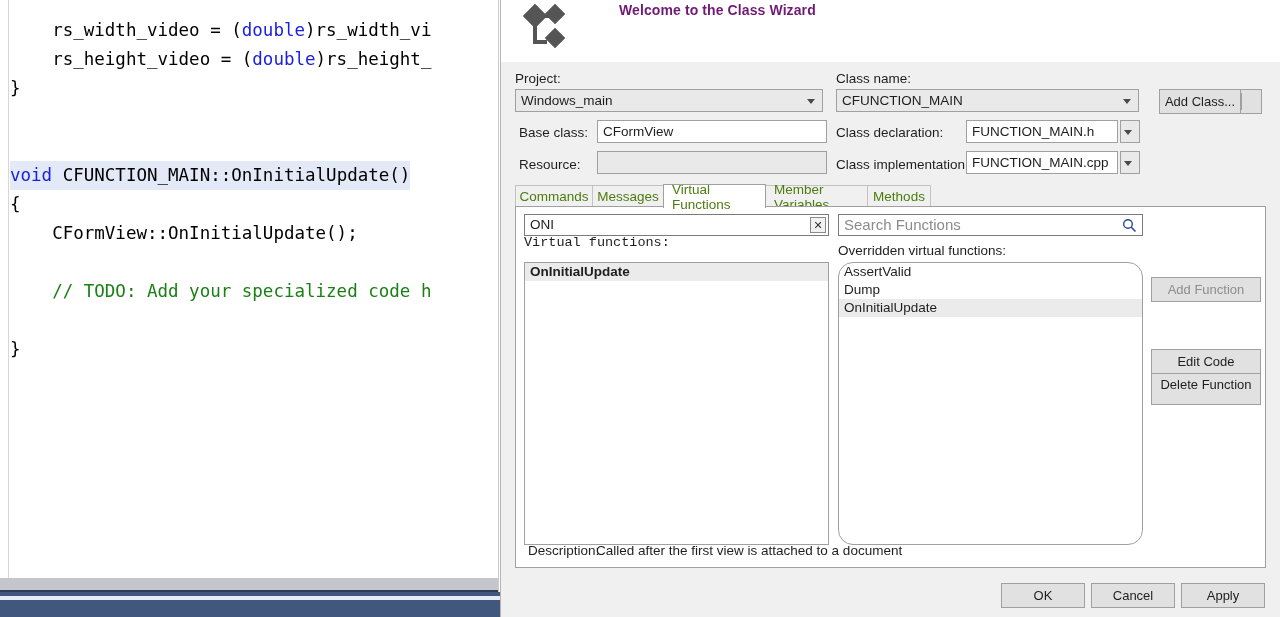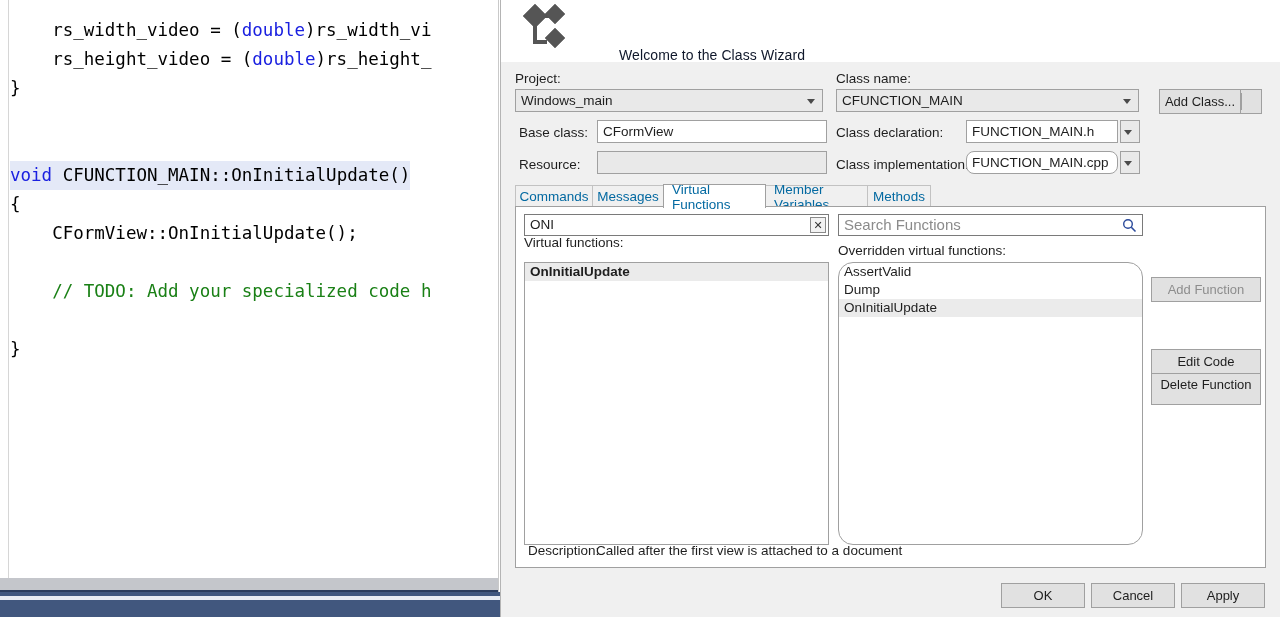--- a/index.html
+++ b/index.html
@@ -67,23 +67,22 @@
   .dlg-header {
     position: absolute; left:0; top:0; width:779px; height:62px;
     background: #ffffff;
     border-bottom: 1px solid #e4e4e4;
   }
   .dlg-header .wiz-icon {
     position:absolute; left:8px; top:2px; width:58px; height:50px;
   }
   .dlg-header .wiz-title {
     position:absolute; left:118px; top:2px;
-    font-size: 14px; font-weight: normal; color:#0f172a;
+    font-size: 14px; font-weight: bold; color:#701a75;
     letter-spacing: .1px;
-    margin-top: 45px;
   }
 
   .dlg-body {
     position:absolute; left:0; top:62px; width:779px; height:510px;
     background:#f0f0f0;
   }
 
   label.fld {
     position:absolute; font-size:13.5px; color:#1e1e1e; white-space:nowrap;
   }
@@ -135,21 +134,21 @@
     content:""; position:absolute; left:0px; top:3px; bottom:3px; width:1px; background:#a0a0a0;
   }
 
   
   .tabstrip {
     position:absolute; left:14px; top:122px; width:751px; height:23px;
   }
   .tab {
     position:absolute; top:1px; height:22px; box-sizing:border-box;
     border:1px solid #c2c2c2; border-bottom:none;
-    background:#f0f0f0; color:#0369a1; font-size:13.5px;
+    background:#f0f0f0; color:#4d7c0f; font-size:13.5px;
     display:flex; align-items:center; justify-content:center;
     padding:0 8px;
   }
   .tab.active {
     top:0px; height:24px; background:#ffffff; border-color:#a0a0a0;
     z-index:5; font-size:13.5px;
   }
 
   .tabpanel {
     position:absolute; left:14px; top:144px; width:751px; height:362px;
@@ -262,21 +261,21 @@
 
       <label class="fld" style="left:335px; top:63px;">Class declaration:</label>
       <div class="txt" style="left:465px; top:58px; width:152px; height:23px; line-height:21px;">
         <span>FUNCTION_MAIN.h</span>
       </div>
       <div class="dropbtn" style="left:619px; top:58px; width:20px; height:23px;">
         <span class="arrow"></span>
       </div>
 
       <label class="fld" style="left:335px; top:95px;">Class implementation:</label>
-      <div class="txt" style="left:465px; top:89px; width:152px; height:23px; line-height:21px;border-radius:8px;">
+      <div class="txt" style="left:465px; top:89px; width:152px; height:23px; line-height:21px;">
         <span>FUNCTION_MAIN.cpp</span>
       </div>
       <div class="dropbtn" style="left:619px; top:89px; width:20px; height:23px;">
         <span class="arrow"></span>
       </div>
 
       <div class="tabstrip" id="tabstrip">
           <div class="tab" style="left: 0px; width: 78px;">
             <span>Commands</span>
           </div>
@@ -304,21 +303,21 @@
         <div class="searchbox" style="left:322px; top:7px; width:305px; height:22px;">
           <span>Search Functions</span>
           <span class="magnifier">
             <svg width="15" height="15" viewBox="0 0 15 15">
               <circle cx="6" cy="6" r="4.3" stroke="#2b4a9b" stroke-width="1.4" fill="none"></circle>
               <line x1="9.3" y1="9.3" x2="13.5" y2="13.5" stroke="#2b4a9b" stroke-width="1.6"></line>
             </svg>
           </span>
         </div>
 
-        <div class="listlabel" style="left:8px; top:28px;">Virtual functions:</div>
+        <div class="listlabel" style="left:8px; top:28px;font-family:Liberation Mono, monospace;">Virtual functions:</div>
         <div class="listbox" id="vf-list" style="left:8px; top:55px; width:305px; height:283px;">
             <div class="listitem selbold">OnInitialUpdate</div>
           </div>
 
         <div class="listlabel" style="left:322px; top:36px;">Overridden virtual functions:</div>
         <div class="listbox" id="ov-list" style="left:322px; top:55px; width:305px; height:283px;border-radius:15px;">
             <div class="listitem">AssertValid</div>
             <div class="listitem">Dump</div>
             <div class="listitem sel">OnInitialUpdate</div>
           </div>

